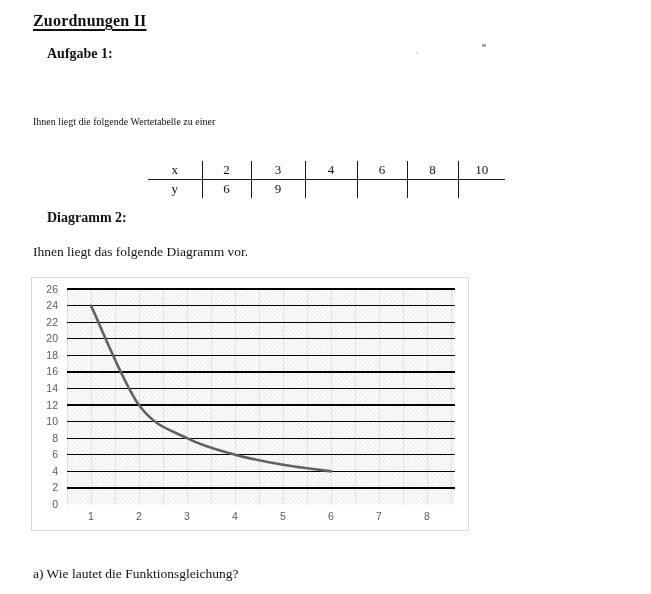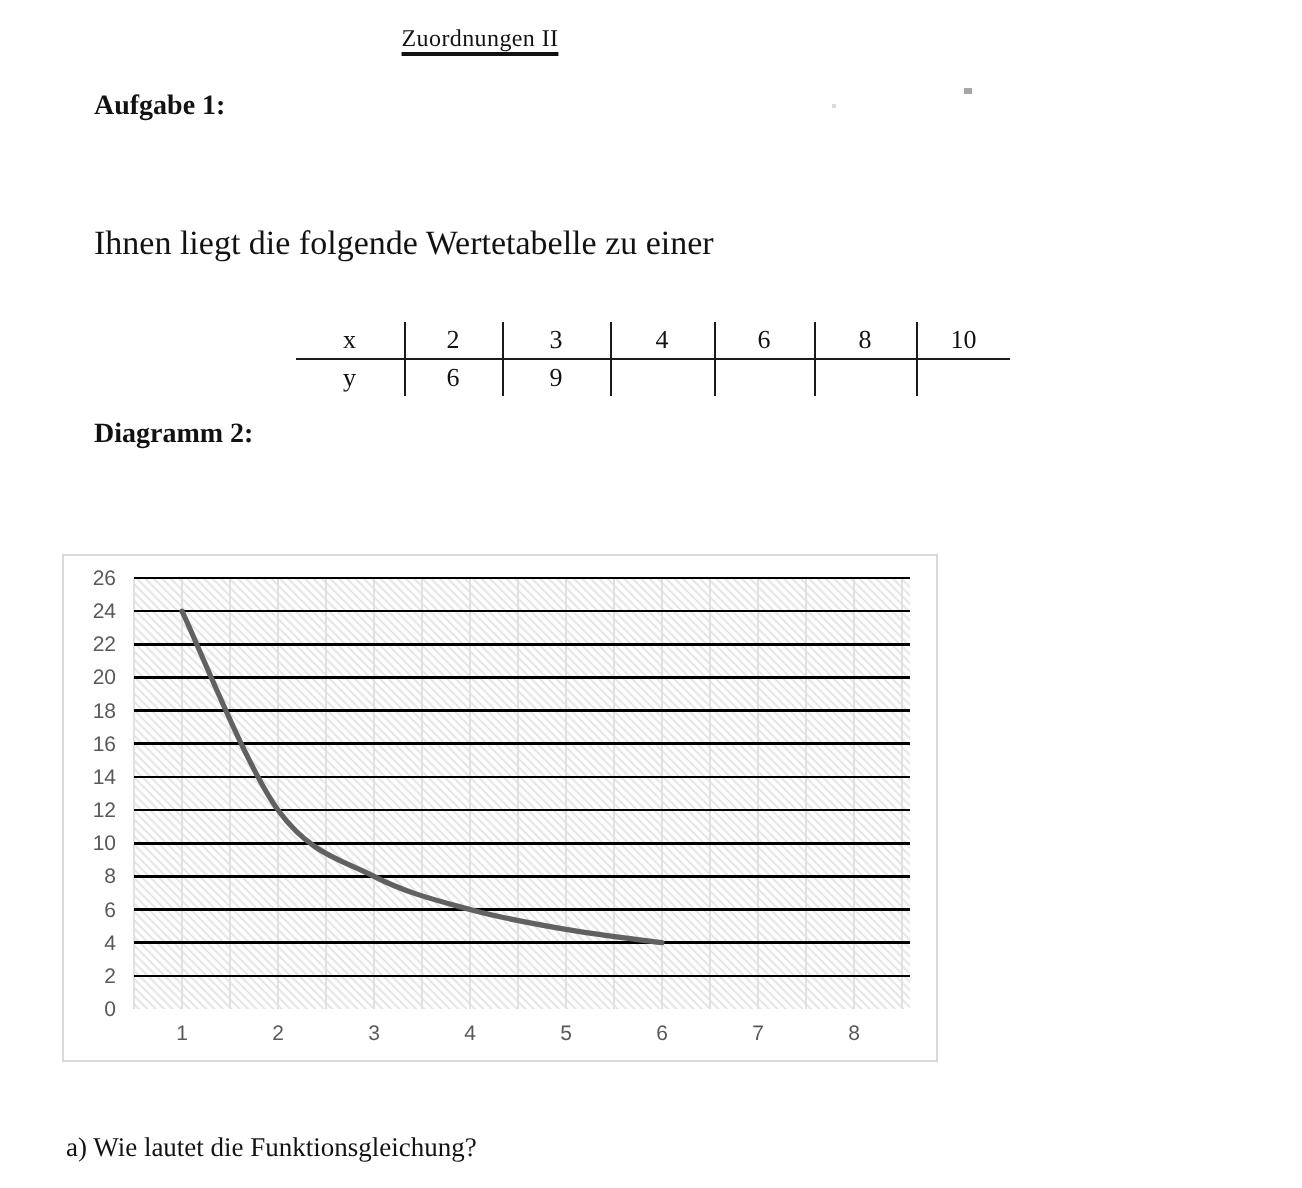--- a/index.html
+++ b/index.html
@@ -2,31 +2,31 @@
 <html><head>
 <meta charset="utf-8">
 <style>
   html,body{margin:0;padding:0;background:#fff;}
   #page{
     position:relative;width:651px;height:594px;background:#ffffff;overflow:hidden;
     font-family:"Liberation Serif","DejaVu Serif",serif;color:#121212;
   }
   .abs{position:absolute;}
   .doc-title{
-    top:12px;left:33px;width:414px;text-align:center;
-    font-size:12px;font-weight:normal;text-decoration:underline;
+    top:12px;left:33px;width:414px;
+    font-size:16px;font-weight:bold;text-decoration:underline;
     text-decoration-thickness:2px;text-underline-offset:3px;letter-spacing:.2px;
   }
   .task-heading{
     left:47px;font-size:14px;font-weight:bold;
     text-decoration-thickness:1.5px;text-underline-offset:2px;
   }
   .h1{top:46px;}
   .h2{top:210px;}
-  .para{left:47px;top:80px;font-size:17px;line-height:16.8px;white-space:pre;}
+  .para{left:33px;top:80px;font-size:10px;line-height:16.8px;white-space:pre;}
   .intro{left:33px;top:244px;font-size:13.5px;}
   .qa{left:33px;top:566px;font-size:13.5px;}
   table.values{
     position:absolute;left:148px;top:161px;width:357px;
     border-collapse:collapse;table-layout:fixed;
   }
   table.values td{
     border-right:1px solid #1a1a1a;text-align:center;vertical-align:middle;
     font-size:13px;height:18px;padding:0;line-height:18px;
   }
@@ -80,20 +80,21 @@
       <td></td>
       <td></td>
       <td></td>
       <td></td>
     </tr>
   </tbody>
     </table>
 
   <div class="abs task-heading h2">Diagramm 2:</div>
 
+  <div class="abs intro">Ihnen liegt das folgende Diagramm vor.</div>
 
   <div id="chart"><svg width="438" height="254" viewBox="0 0 438 254">
         <defs>
           <pattern id="hatch" patternUnits="userSpaceOnUse" width="4.2" height="4.2">
             <path d="M0,0 L4.2,4.2 M-1,3.2 L1,5.2 M3.2,-1 L5.2,1" stroke="#e4e4e4" stroke-width="1"></path>
           </pattern>
         </defs>
         <rect x="0.5" y="0.5" width="437" height="253" fill="#ffffff" stroke="#d9d9d9" stroke-width="1" shape-rendering="crispEdges"></rect>
         <rect x="36" y="12" width="388" height="215.5" fill="url(#hatch)"></rect>
         <g stroke="#e0e0e0" stroke-width="1" shape-rendering="crispEdges">

